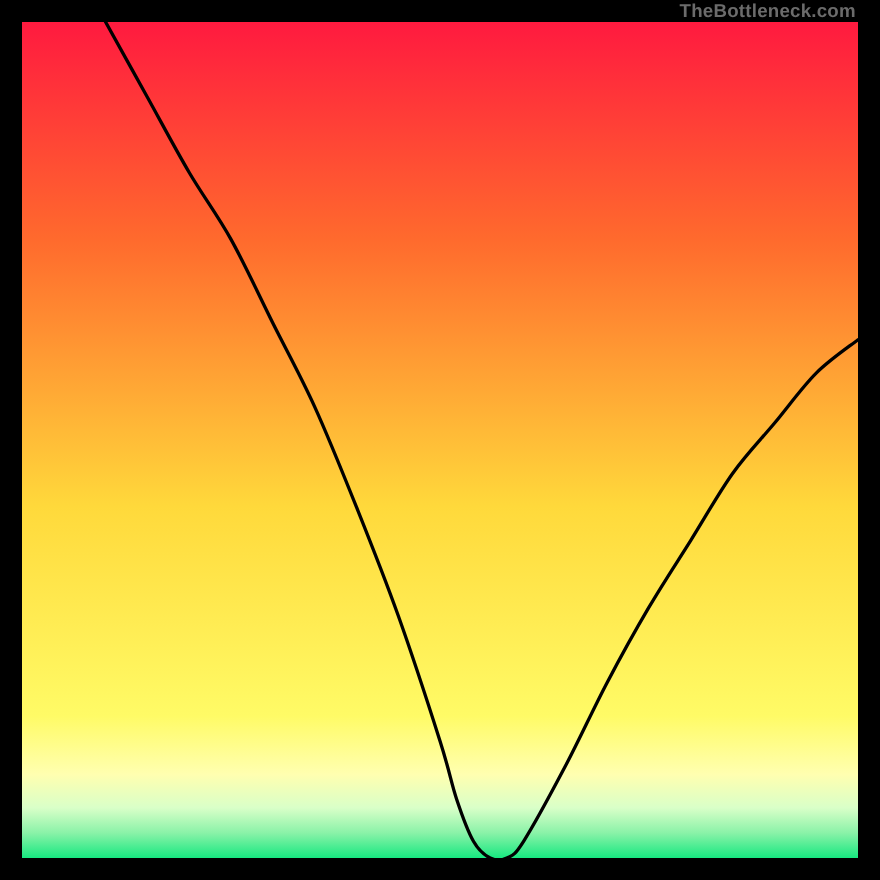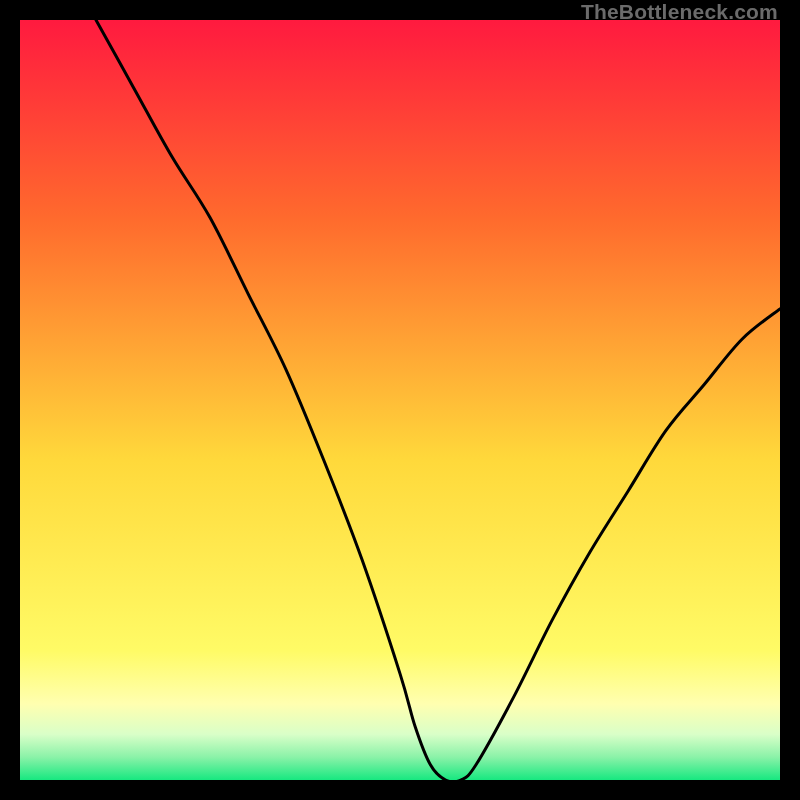--- a/index.html
+++ b/index.html
@@ -36,21 +36,21 @@
   }
   svg.curve {
     position: absolute;
     left: 0;
     top: 0;
   }
   .watermark {
     position: absolute;
     top: 0px;
     right: 22px;
-    font-size: 21px;
+    font-size: 17px;
     font-weight: 600;
     color: #6b6b6b;
     letter-spacing: 0.2px;
   }
 </style>
 </head>
 <body>
 
 <div class="frame">
 

